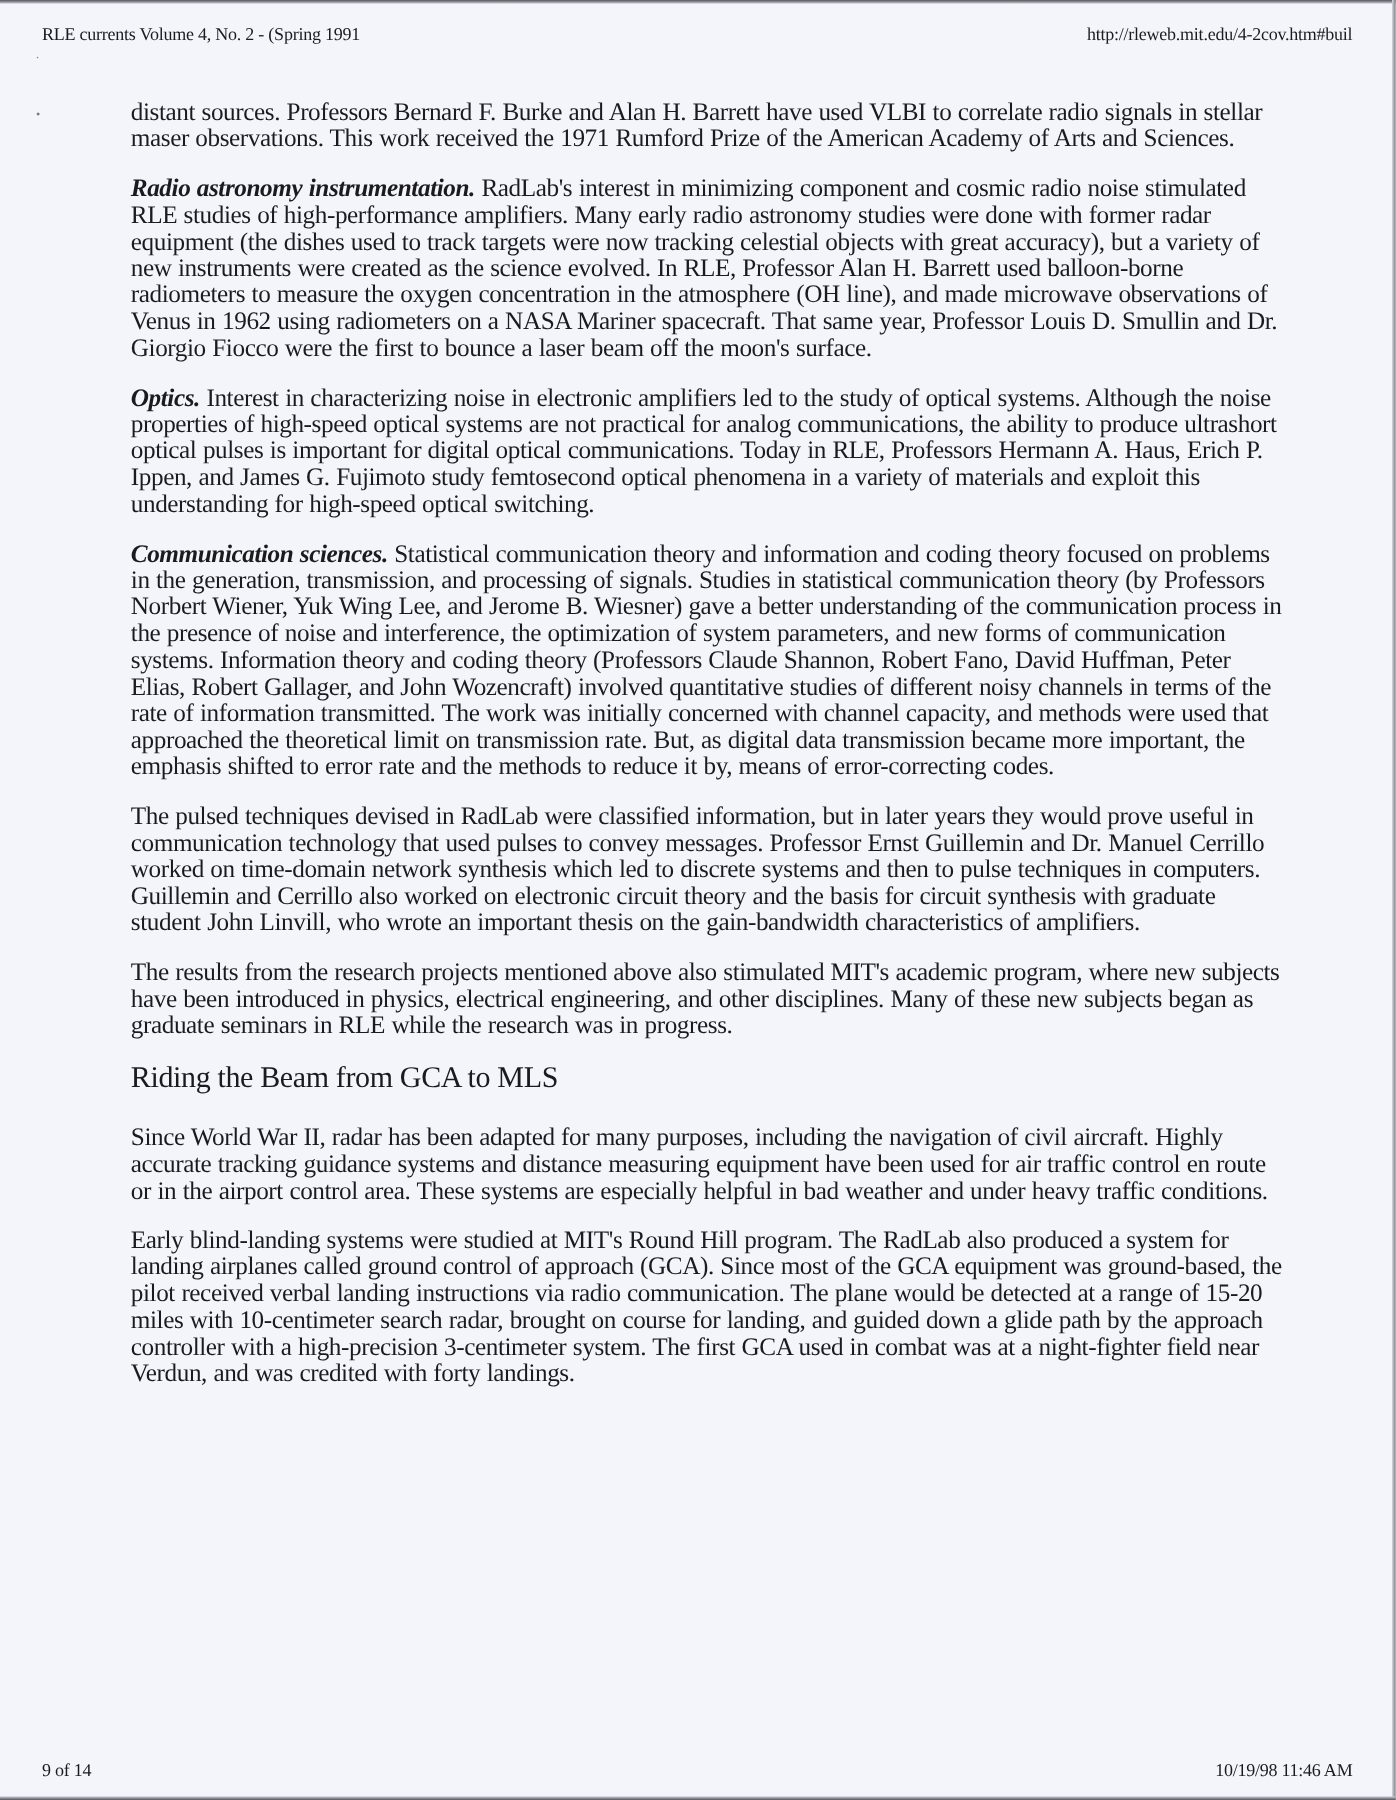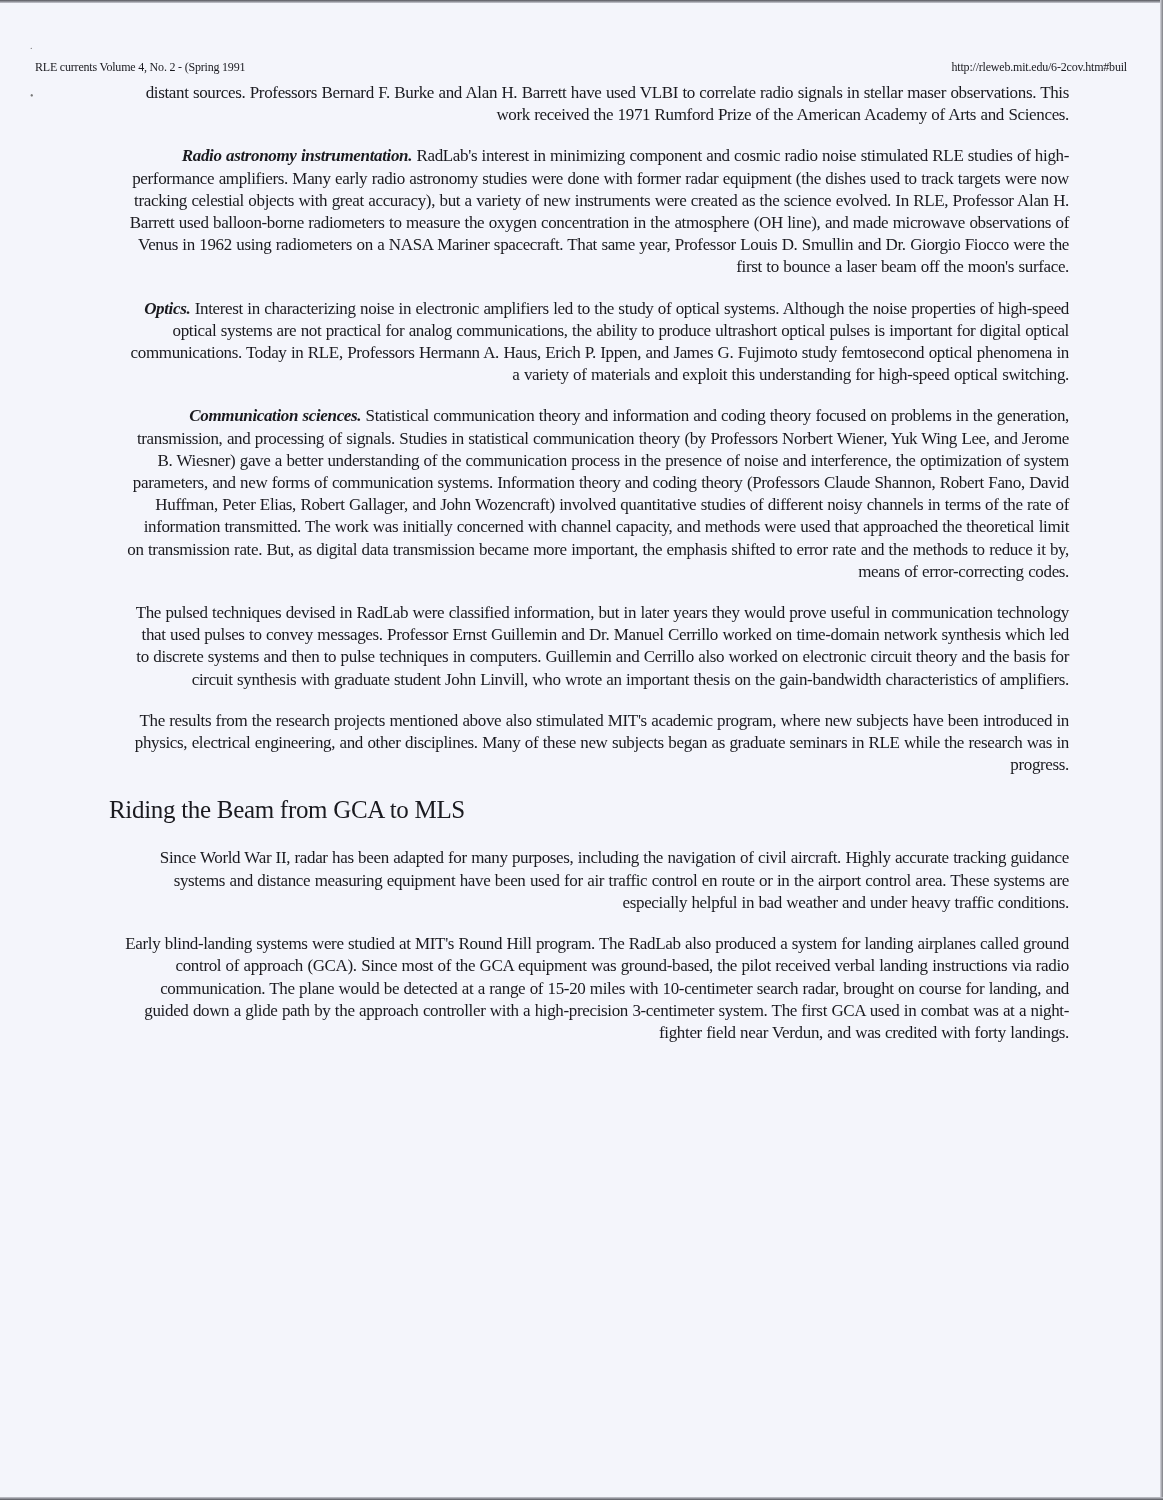--- a/index.html
+++ b/index.html
@@ -26,39 +26,37 @@
     .scan-edge-right {
       position: absolute; right: 0; top: 0; width: 3px; height: 1500px;
       background: linear-gradient(90deg, #d6d7de, #7d7e84);
     }
     .header, .footer {
       position: absolute;
       left: 35px;
       right: 36px;
       display: flex;
       justify-content: space-between;
-      font-size: 12px;
+      font-size: 15px;
       letter-spacing: -0.2px;
-      margin-top: 39px;
     }
     .header { top: 21px; }
     .footer { top: 1468px; text-align: right; }
     .content {
       position: absolute;
       left: 109px;
       top: 82px;
       width: 960px;
     }
     p {
-      margin: 0 0 19px 16px;
-      font-size: 17px;
+      margin: 0 0 19px 0;
+      font-size: 21px;
       line-height: 22.2px;
       letter-spacing: -0.35px;
       word-spacing: 0.5px;
-      text-align: right;
     }
     p .lead {
       font-weight: bold;
       font-style: italic;
     }
     h2 {
       margin: 10px 0 22px 0;
       font-size: 25px;
       line-height: 30px;
       font-weight: normal;
@@ -74,21 +72,21 @@
 <body>
 
 <div class="scan-edge-top"></div>
 <div class="scan-edge-right"></div>
 <div class="scan-edge-bottom"></div>
 <span class="mark" style="left:30px;top:40px;">.</span>
 <span class="mark" style="left:30px;top:90px;">•</span>
 
 <div class="header">
   <span>RLE currents Volume 4, No. 2 - (Spring 1991</span>
-  <span>http://rleweb.mit.edu/6-2cov.htm#buil</span>
+  <span>http://rleweb.mit.edu/4-2cov.htm#buil</span>
 </div>
 
 <div class="content">
   <p>
     <span class="lead"></span><span>distant sources. Professors Bernard F. Burke and Alan H. Barrett have used VLBI to correlate radio signals in stellar maser observations. This work received the 1971 Rumford Prize of the American Academy of Arts and Sciences.</span>
   </p>
   <p>
     <span class="lead">Radio astronomy instrumentation.</span><span> RadLab's interest in minimizing component and cosmic radio noise stimulated RLE studies of high-performance amplifiers. Many early radio astronomy studies were done with former radar equipment (the dishes used to track targets were now tracking celestial objects with great accuracy), but a variety of new instruments were created as the science evolved. In RLE, Professor Alan H. Barrett used balloon-borne radiometers to measure the oxygen concentration in the atmosphere (OH line), and made microwave observations of Venus in 1962 using radiometers on a NASA Mariner spacecraft. That same year, Professor Louis D. Smullin and Dr. Giorgio Fiocco were the first to bounce a laser beam off the moon's surface.</span>
   </p>
   <p>

